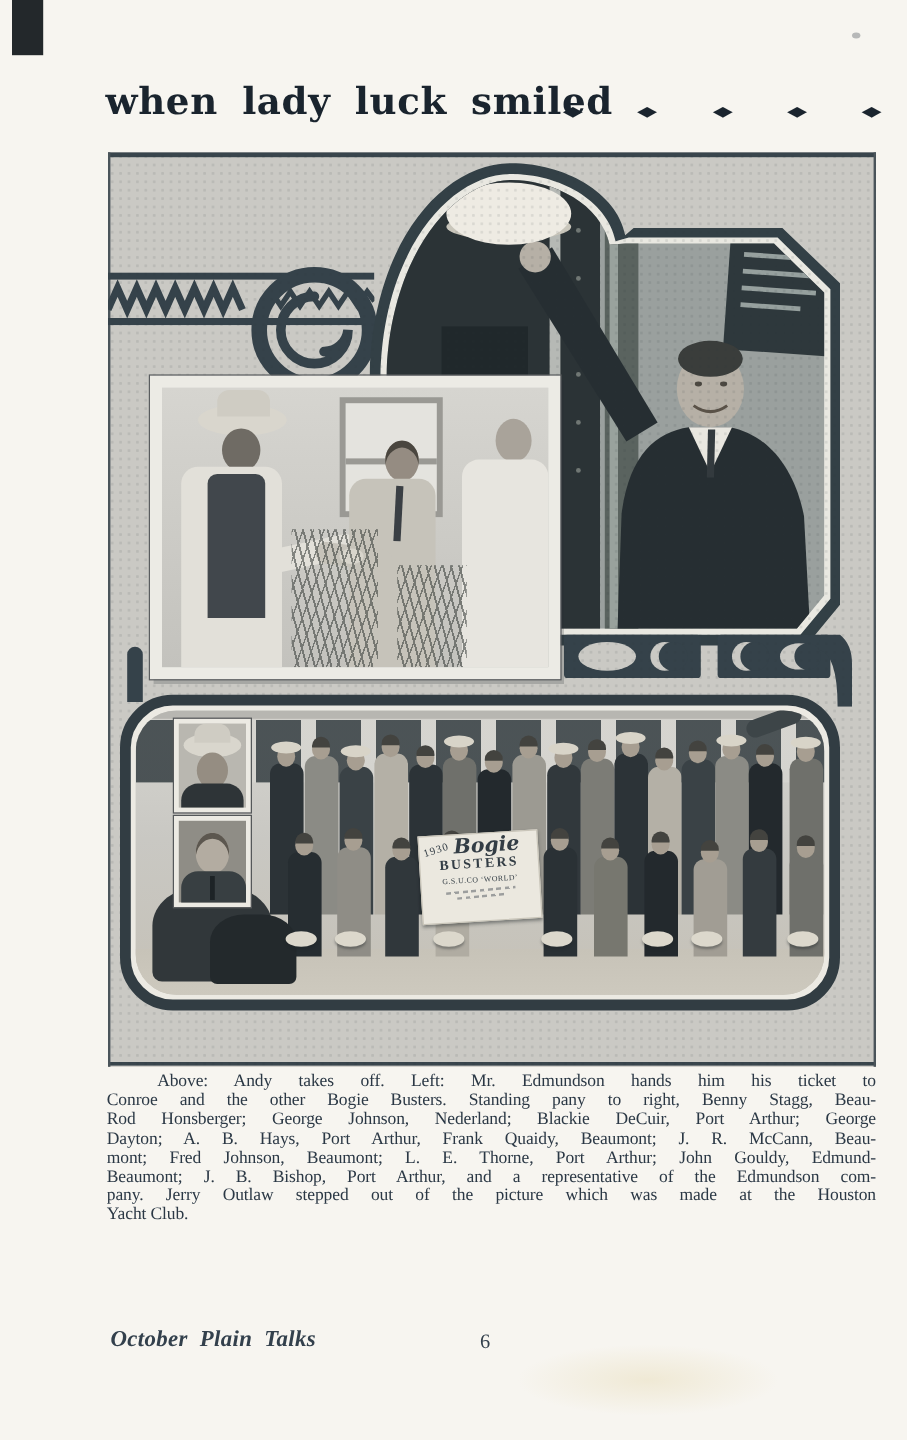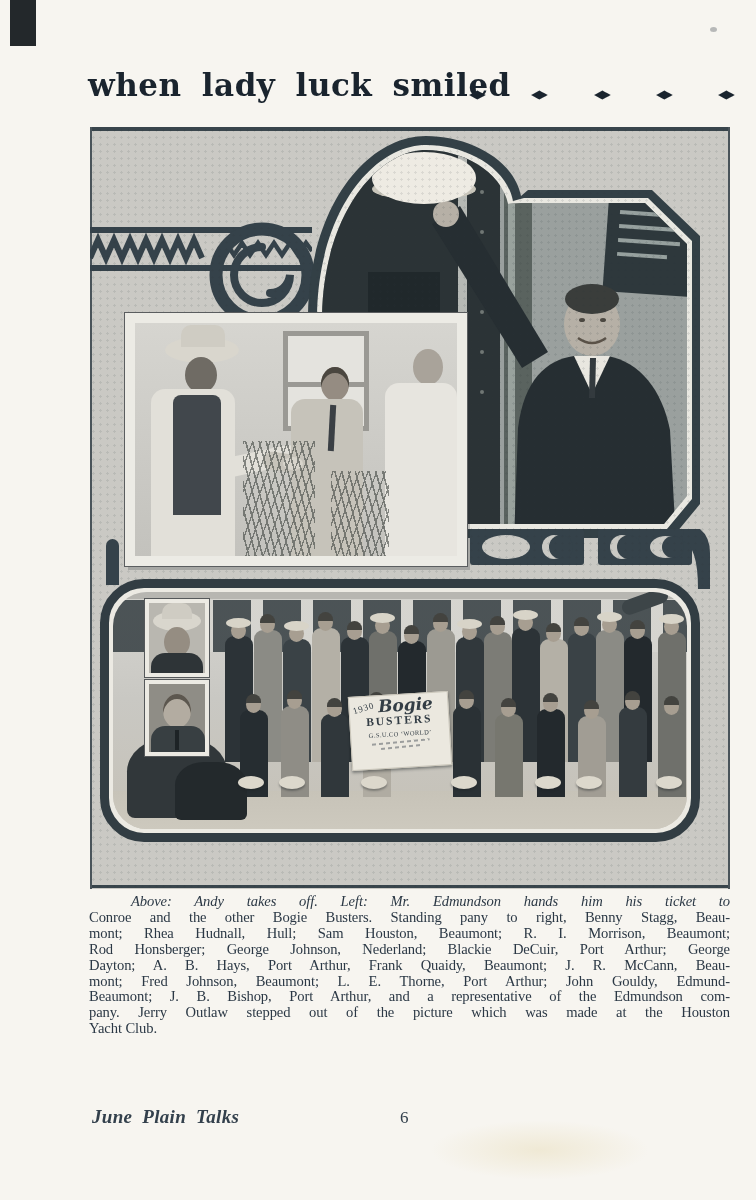--- a/index.html
+++ b/index.html
@@ -77,21 +77,21 @@
   #sign .w3{font-size:6.5px;letter-spacing:.4px;line-height:9px;margin-top:2px;}
   .squig{height:2px;background:repeating-linear-gradient(90deg,#5b6168 0 4px, transparent 4px 7px);
          opacity:.55;margin:3px auto 0;transform:rotate(-2deg);}
 
   #hook{left:16px;top:412px;width:13px;height:46px;background:#35424a;border-radius:7px 7px 0 0;z-index:4;}
 
   
   #caption{left:89px;top:894px;width:641px;color:#2b3845;font-size:14.6px;
            letter-spacing:-.1px;line-height:15.9px;}
   .cap-line{text-align:justify;text-align-last:justify;white-space:nowrap;}
-  .cap-line.first{padding-left:42px;font-style:italic;}
+  .cap-line.first{padding-left:42px;}
   .cap-line.last{text-align-last:left;}
   #footer-publication{left:92px;top:1106px;font-style:italic;font-weight:700;font-size:19px;
        color:#33404c;letter-spacing:.3px;word-spacing:5px;}
   #page-number{left:400px;top:1108px;font-size:17px;color:#33404c;}
 </style>
 </head>
 <body>
 
 <div class="abs" id="corner-mark"></div>
 <div class="abs" id="speck"></div>
@@ -373,23 +373,22 @@
         <div class="squig" style="width:58px"></div>
         <div class="squig" style="width:40px"></div>
       </div>
     </div>
   </div>
 </div>
 
 <div class="abs" id="caption">
     <div class="cap-line first">Above:  Andy takes off.  Left:  Mr. Edmundson hands him his ticket to</div>
     <div class="cap-line">Conroe and the other Bogie Busters.  Standing pany to right, Benny Stagg, Beau-</div>
-    <div class="cap-line">mont; Rhea Hudnall, Hull; Sam Houston, Beaumont; R. I. Morrison, Beaumont;</div>
     <div class="cap-line">Rod Honsberger; George Johnson, Nederland; Blackie DeCuir, Port Arthur; George</div>
     <div class="cap-line">Dayton; A. B. Hays, Port Arthur, Frank Quaidy, Beaumont; J. R. McCann, Beau-</div>
     <div class="cap-line">mont; Fred Johnson, Beaumont; L. E. Thorne, Port Arthur; John Gouldy, Edmund-</div>
     <div class="cap-line">Beaumont; J. B. Bishop, Port Arthur, and a representative of the Edmundson com-</div>
     <div class="cap-line">pany.  Jerry Outlaw stepped out of the picture which was made at the Houston</div>
     <div class="cap-line last">Yacht Club.</div>
   </div>
 
-<div class="abs" id="footer-publication">June Plain Talks</div>
+<div class="abs" id="footer-publication">October Plain Talks</div>
 <div class="abs" id="page-number">6</div>
 
 </body></html>

